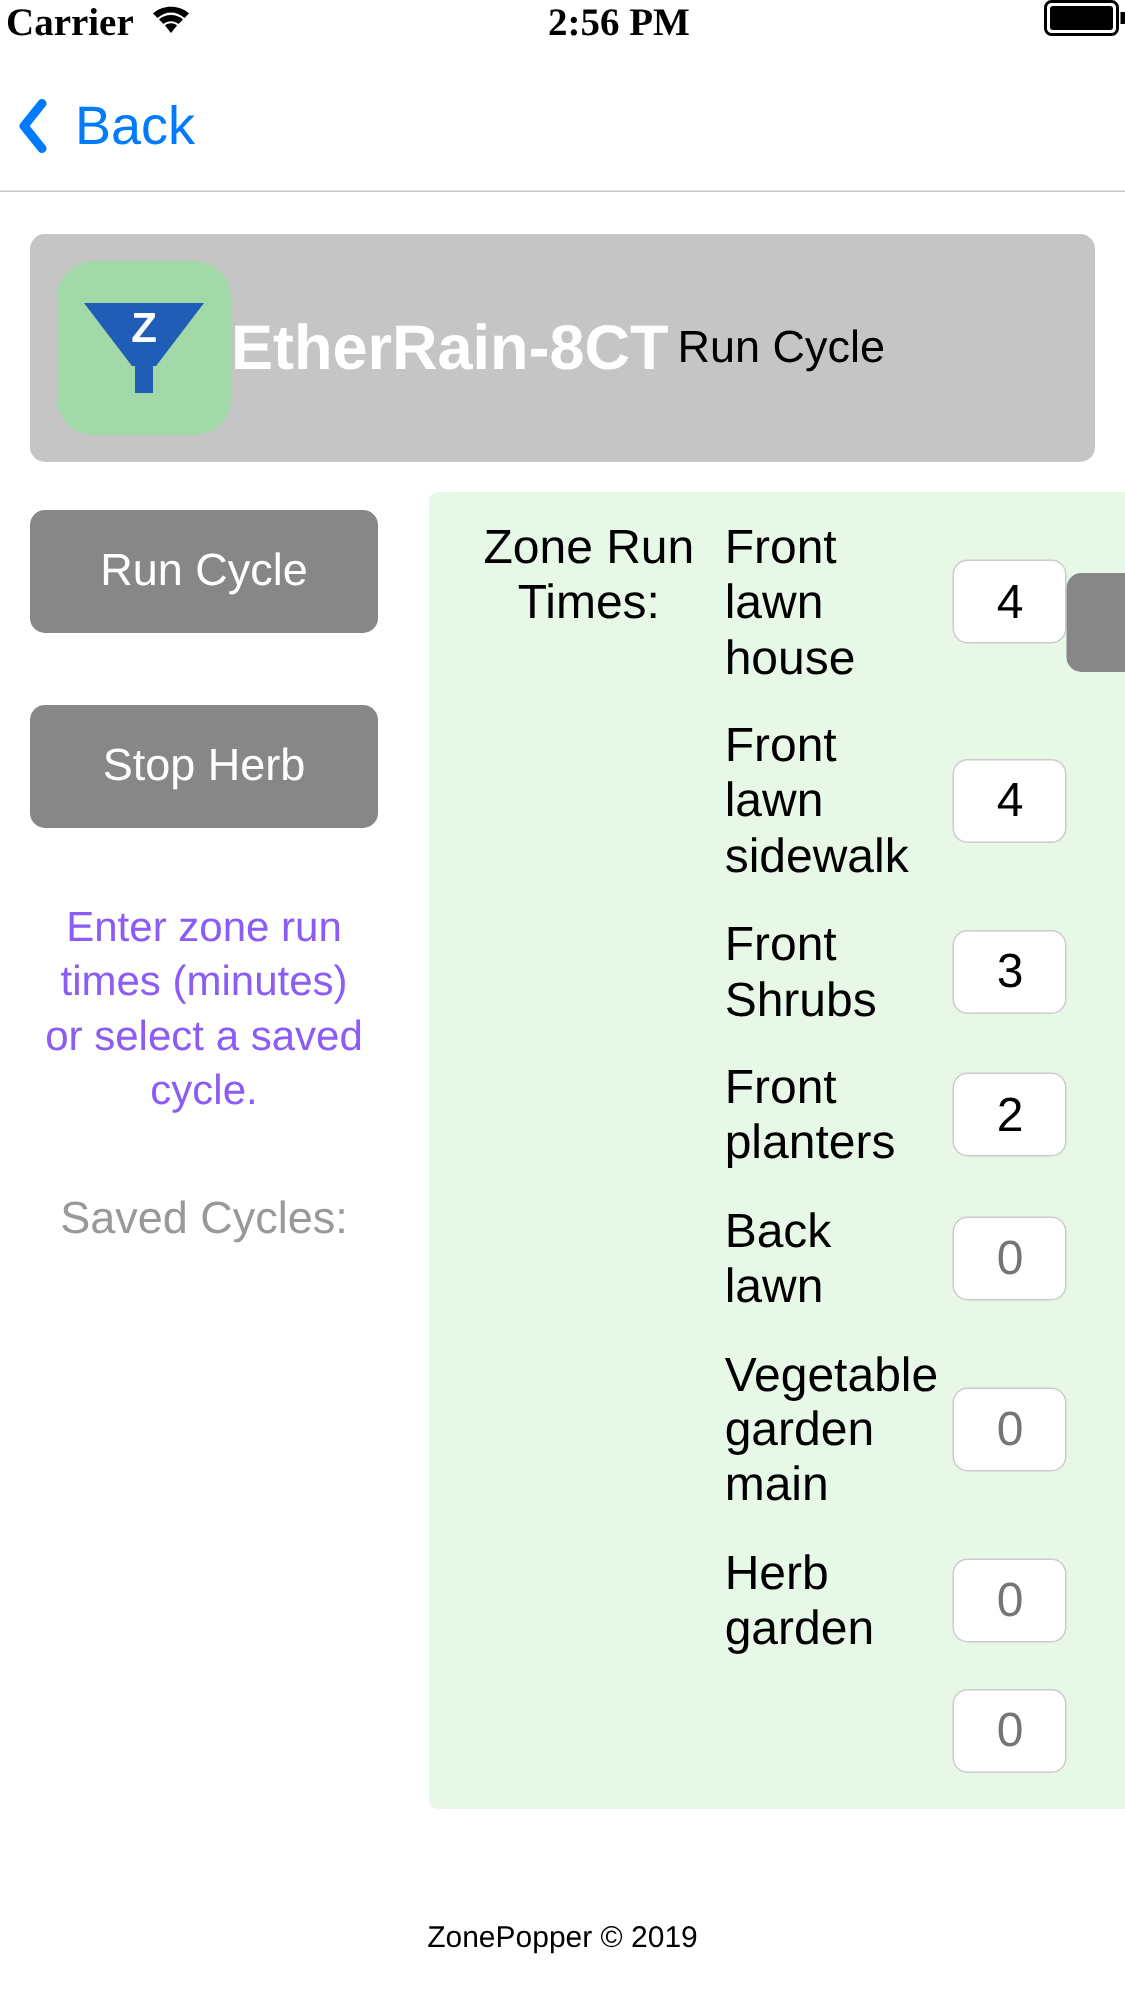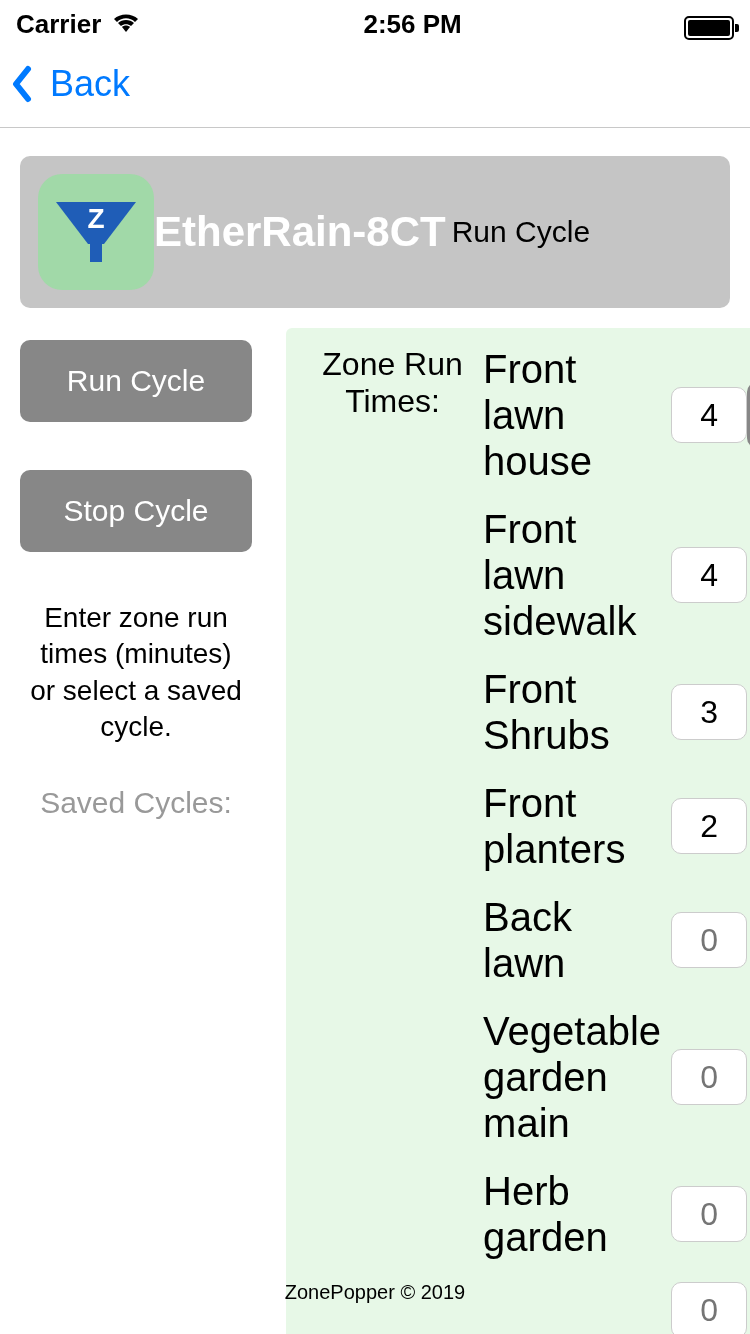--- a/index.html
+++ b/index.html
@@ -7,25 +7,26 @@
       width: 750px;
       height: 1334px;
       font-family: -apple-system, "Helvetica Neue", Helvetica, Arial, sans-serif;
       background: #fff;
       position: relative;
       overflow: hidden;
     }
     .status-bar {
       height: 40px;
       display: flex;
-      align-items: flex-end;
+      align-items: flex-start;
       justify-content: space-between;
-      padding: 0 16px;
+      padding: 0 4px;
       font-size: 26px;
       font-weight: 600;
+      font-family: Liberation Serif, serif;
     }
     .status-left { display: flex; align-items: center; gap: 10px; }
     .status-right { display: flex; align-items: center; }
     .wifi-icon { display:inline-block; }
     .battery {
       width: 50px;
       height: 24px;
       border: 2.5px solid #000;
       border-radius: 5px;
       position: relative;
@@ -116,24 +117,24 @@
       background: #878787;
       color: #fff;
       border: none;
       border-radius: 10px;
       font-size: 30px;
       margin-bottom: 48px;
       cursor: pointer;
     }
     .help-text {
       font-size: 28px;
-      color: #000000;
+      color: #8b5cf6;
       text-align: center;
       line-height: 1.3;
-      margin-bottom: 40px;
+      margin-bottom: 50px;
       padding: 0 4px;
     }
     .saved-label {
       font-size: 30px;
       color: #999;
       margin-bottom: 22px;
     }
     .saved-btn {
       width: 240px;
       height: 66px;
@@ -165,21 +166,21 @@
       flex:1;
     }
     .zone-row {
       display: flex;
       align-items: center;
       justify-content: space-between;
       gap: 10px;
       min-height: 54px;
     }
     .zone-name {
-      font-size: 40px;
+      font-size: 32px;
       color: #000;
       flex: 1;
       line-height: 1.15;
     }
     .zone-input {
       width: 76px;
       height: 56px;
       border: 1px solid #ccc;
       border-radius: 10px;
       font-size: 32px;
@@ -252,21 +253,21 @@
   </div>
   <div class="header-text">
     <div class="header-title">EtherRain-8CT</div>
     <div class="header-subtitle">Run Cycle</div>
   </div>
 </div>
 
 <div class="main-content">
   <div class="left-col">
     <button class="action-btn">Run Cycle</button>
-    <button class="action-btn">Stop Cycle</button>
+    <button class="action-btn">Stop Herb</button>
     <div class="help-text">Enter zone run times (minutes) or select a saved cycle.</div>
     <div class="saved-label">Saved Cycles:</div>
   </div>
 
   <div class="right-col">
     <div class="zone-title">Zone Run Times:</div>
     <div class="zone-list" id="zone-list">
         <div class="zone-row">
           <div class="zone-name">Front lawn house</div>
           <input class="zone-input" type="text" value="4" style="">

